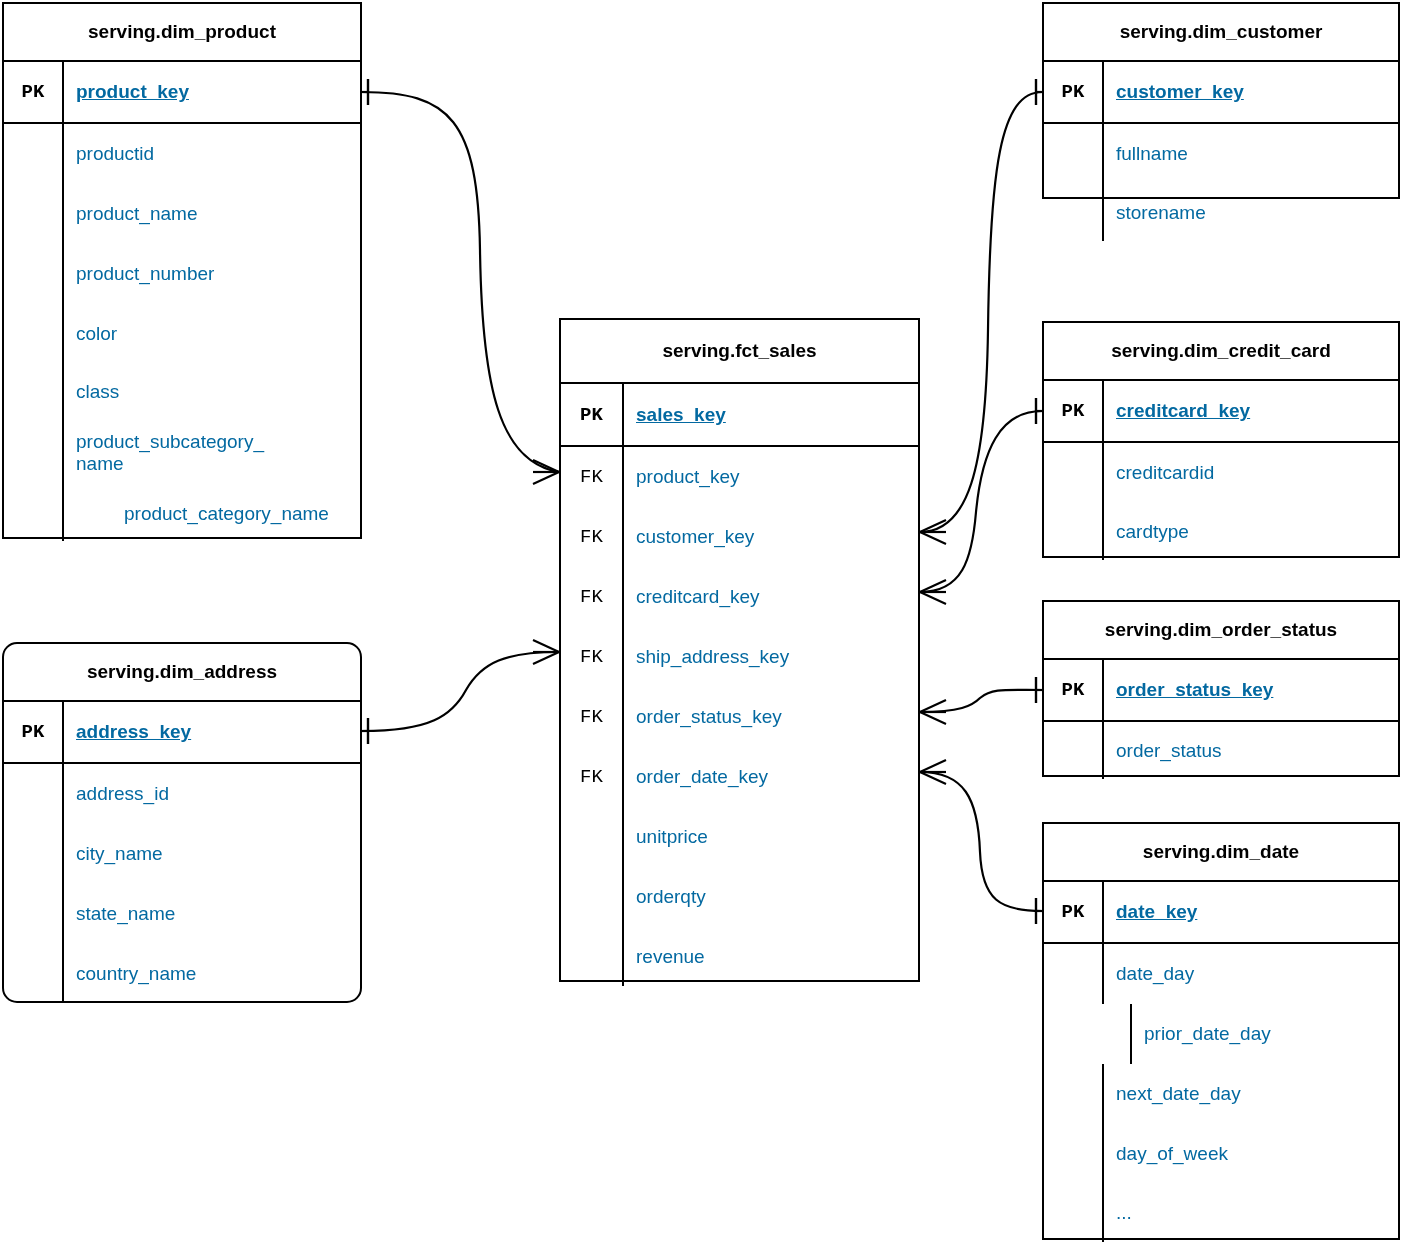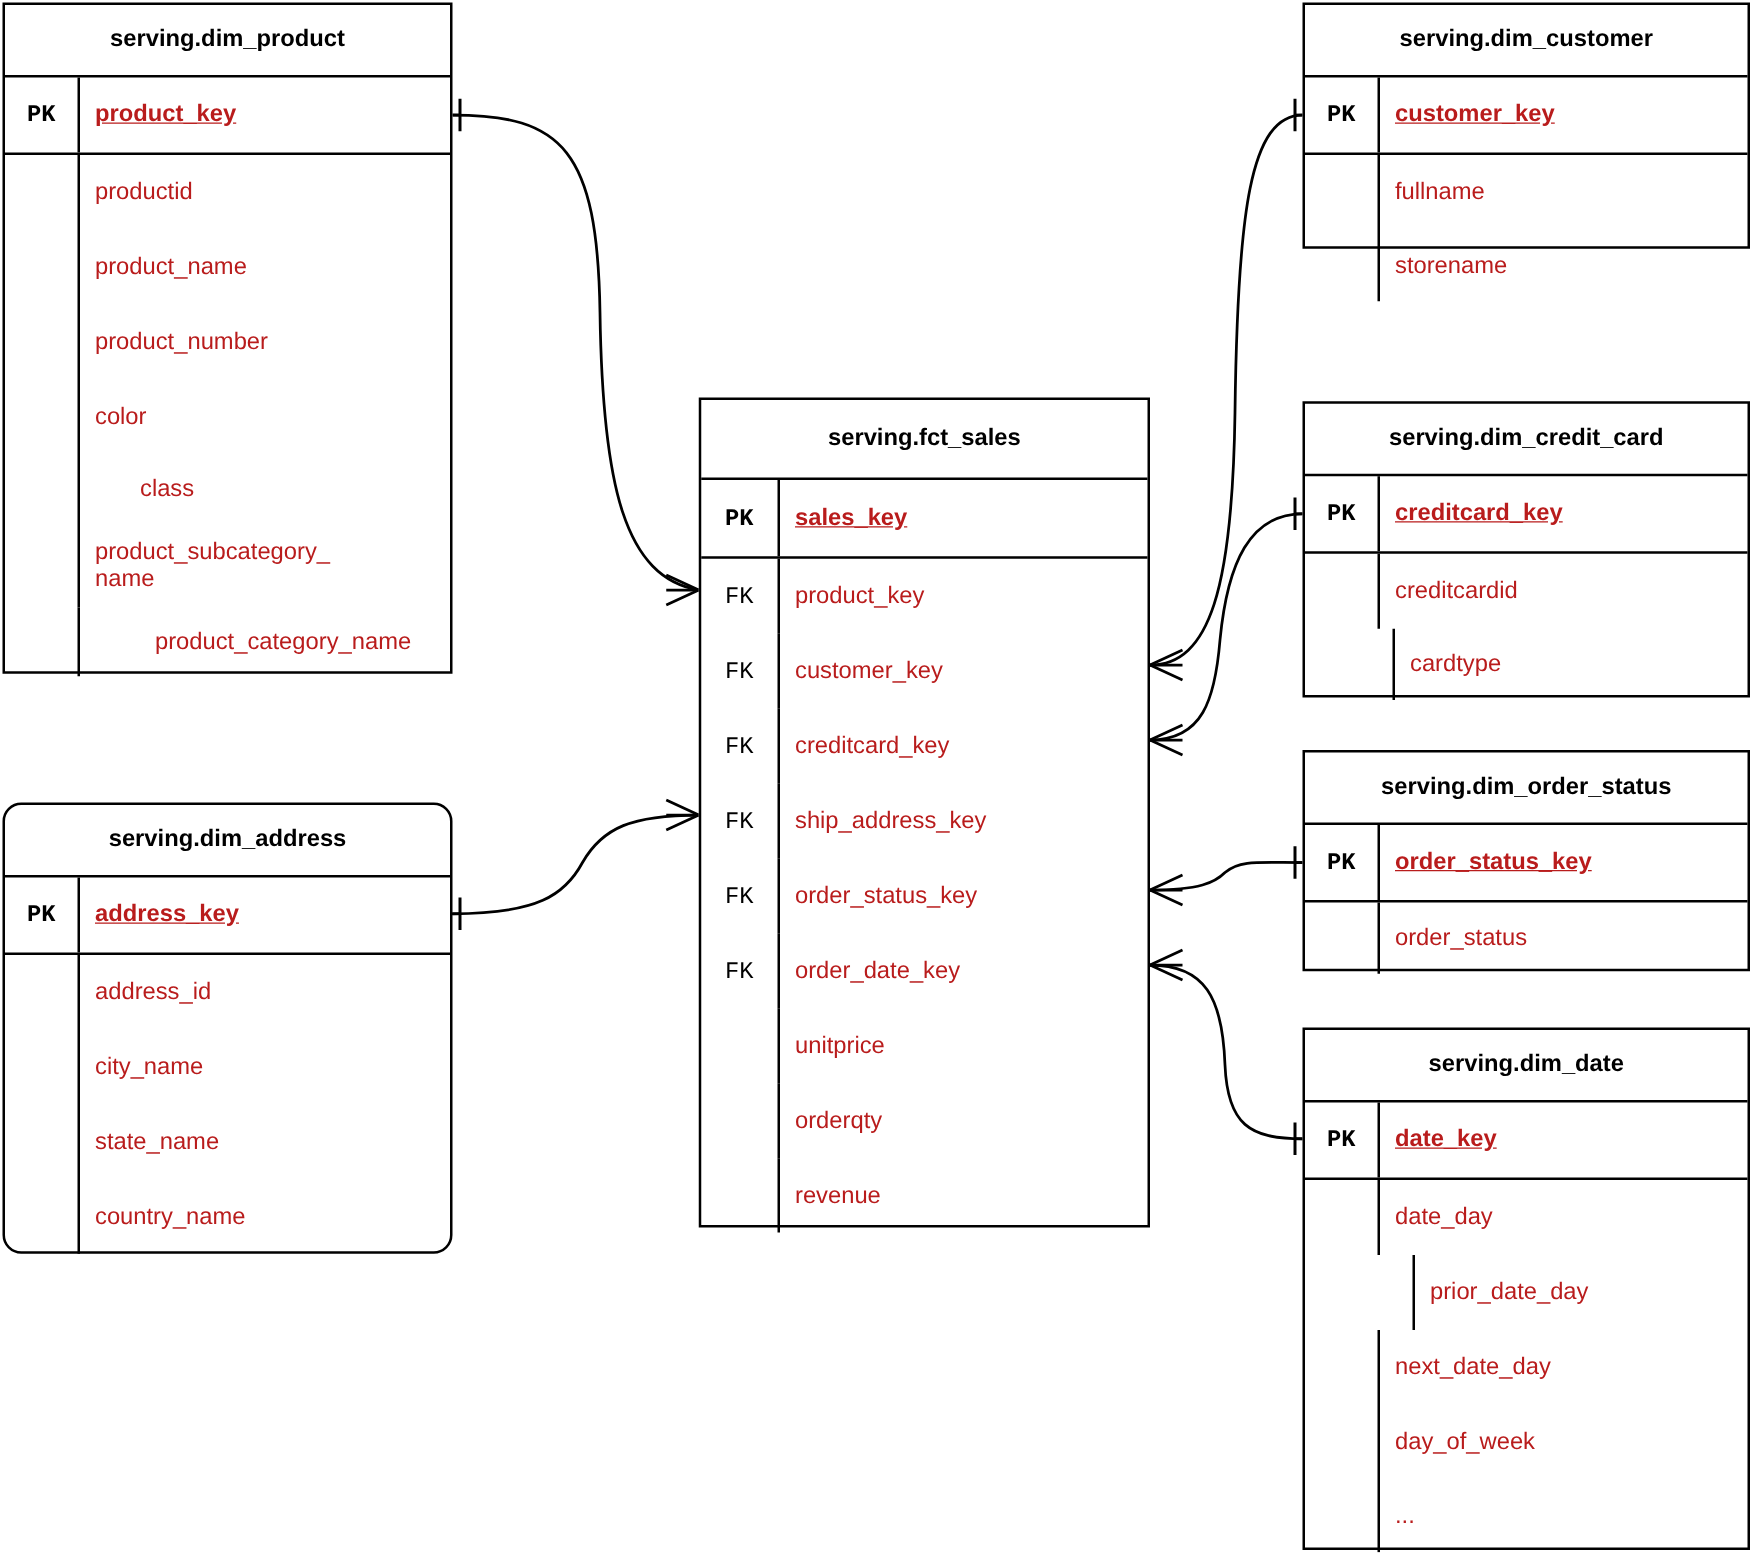--- a/index.html
+++ b/index.html
@@ -69,21 +69,21 @@
   }
   .keycell.fk {
     font-weight: normal;
   }
   .namecell {
     box-sizing: border-box;
     flex: 1 1 auto;
     padding-left: 12px;
     padding-right: 8px;
     font-size: 19px;
-    color: #b91c1c;
+    color: #0369a1;
     line-height: 1.15;
     white-space: pre-line;
   }
   .namecell.pk-name {
     font-weight: bold;
     text-decoration: underline;
   }
 </style>
 </head>
 <body>
@@ -169,21 +169,21 @@
           <div class="namecell">product_name</div>
         </div>
         <div class="row" style="height: 60px;">
           <div class="keycell" style="width: 60px;"></div>
           <div class="namecell">product_number</div>
         </div>
         <div class="row" style="height: 60px;">
           <div class="keycell" style="width: 60px;"></div>
           <div class="namecell">color</div>
         </div>
-        <div class="row" style="height: 56px; gap: 36px;">
+        <div class="row" style="height: 56px;">
           <div class="keycell" style="width: 60px;"></div>
           <div class="namecell">class</div>
         </div>
         <div class="row" style="height: 66px;">
           <div class="keycell" style="width: 60px;"></div>
           <div class="namecell">product_subcategory_
 name</div>
         </div>
         <div class="row" style="height: 55px; gap: 48px;">
           <div class="keycell" style="width: 60px;"></div>
@@ -290,21 +290,21 @@
         <div class="row" style="height: 60px;">
           <div class="keycell" style="width: 60px;">PK</div>
           <div class="namecell pk-name">creditcard_key</div>
         </div>
       </div>
       <div class="rowgroup">
         <div class="row" style="height: 60px;">
           <div class="keycell" style="width: 60px;"></div>
           <div class="namecell">creditcardid</div>
         </div>
-        <div class="row" style="height: 57px; margin-left: 12px;">
+        <div class="row" style="height: 57px;">
           <div class="keycell" style="width: 60px;"></div>
           <div class="namecell">cardtype</div>
         </div>
       </div>
     </div>
     <div class="entity" style="left: 1042px; top: 600px; width: 358px; height: 177px;">
       <div class="entity-title" style="height: 58px;">serving.dim_order_status</div>
       <div class="rowgroup pk-group">
         <div class="row" style="height: 60px;">
           <div class="keycell" style="width: 60px;">PK</div>

